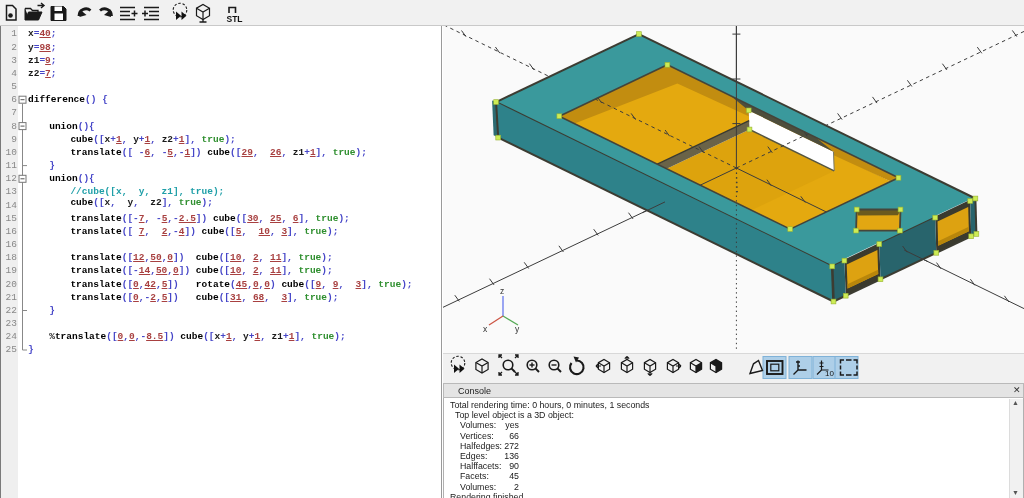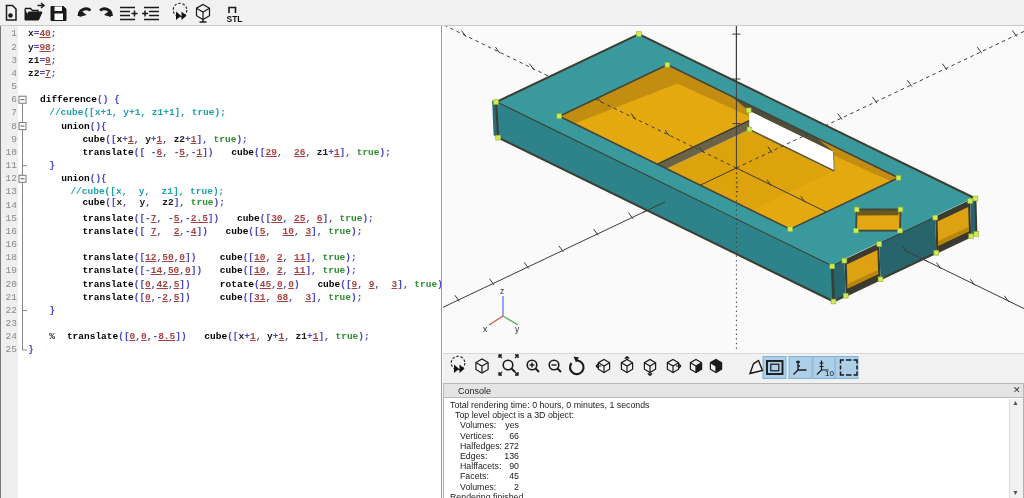--- a/index.html
+++ b/index.html
@@ -1,20 +1,20 @@
 <!DOCTYPE html>
 <html><head><meta charset="utf-8"><style>
 * { margin:0; padding:0; box-sizing:border-box; }
 html,body { width:1024px; height:498px; overflow:hidden; background:#fff; font-family:"Liberation Sans", sans-serif; }
 #topbar { position:absolute; left:0; top:0; }
 #editor { position:absolute; left:0; top:26px; width:442px; height:472px; background:#fff; border-left:1px solid #7a7a7a; border-right:1px solid #9a9a9a; }
 #gutter { position:absolute; left:0; top:0; width:17px; height:472px; background:#efefef; }
 .ln { position:absolute; width:16px; text-align:right; font:9.5px "Liberation Mono", monospace; color:#888; line-height:13.17px; }
 .cl { position:absolute; font:700 9.5px "Liberation Mono", monospace; line-height:13.17px; white-space:pre; color:#1a1a1a; }
-.cl .k { color:#000;margin-left:12px; }
+.cl .k { color:#000; }
 .cl .p { color:#4646c8; }
 .cl .n { color:#a84040;text-decoration:underline; }
 .cl .t { color:#2f8f2f; }
 .cl .c { color:#1f9fa8; }
 #viewport { position:absolute; left:443px; top:26px; width:581px; height:327px; background:#fafafa; }
 #chead { position:absolute; left:443px; top:383px; width:581px; height:15px; background:#e4e4e4; border:1px solid #b9b9b9; font-size:9px; color:#222; padding:2px 0 0 14px; }
 #cx { position:absolute; left:1013px; top:385px; font-size:9px; color:#333; }
 #console { position:absolute; left:443px; top:398px; width:581px; height:100px; background:#fff; border-left:1px solid #b0b0b0; border-right:1px solid #b0b0b0; }
 .crow { position:absolute; font-size:8.8px; color:#1a1a1a; }
 .cval { left:496px; width:23px; text-align:right; }
@@ -63,21 +63,20 @@
 <div class="ln" style="top:40.5px">2</div>
 <div class="cl" style="top:40.5px;left:27.0px"><span class="v">y</span><span class="p">=</span><span class="n">98</span><span class="p">;</span></div>
 <div class="ln" style="top:53.6px">3</div>
 <div class="cl" style="top:53.6px;left:27.0px"><span class="v">z1</span><span class="p">=</span><span class="n">9</span><span class="p">;</span></div>
 <div class="ln" style="top:66.8px">4</div>
 <div class="cl" style="top:66.8px;left:27.0px"><span class="v">z2</span><span class="p">=</span><span class="n">7</span><span class="p">;</span></div>
 <div class="ln" style="top:80.0px">5</div>
 <div class="ln" style="top:93.1px">6</div>
 <div class="cl" style="top:93.1px;left:27.0px"><span class="k">difference</span><span class="p">()</span><span class="v"> </span><span class="p">{</span></div>
 <div class="ln" style="top:106.3px">7</div>
-<div class="cl" style="top:106.3px;left:48.2px"><span class="c">//cube([x+1, y+1, z1+1], true);</span></div>
 <div class="ln" style="top:119.5px">8</div>
 <div class="cl" style="top:119.5px;left:48.2px"><span class="k">union</span><span class="p">(){</span></div>
 <div class="ln" style="top:132.7px">9</div>
 <div class="cl" style="top:132.7px;left:69.4px"><span class="k">cube</span><span class="p">([</span><span class="v">x</span><span class="p">+</span><span class="n">1</span><span class="p">, </span><span class="v">y</span><span class="p">+</span><span class="n">1</span><span class="p">, </span><span class="v">z2</span><span class="p">+</span><span class="n">1</span><span class="p">], </span><span class="t">true</span><span class="p">);</span></div>
 <div class="ln" style="top:145.8px">10</div>
 <div class="cl" style="top:145.8px;left:69.4px"><span class="k">translate</span><span class="p">([</span><span class="v"> </span><span class="p">-</span><span class="n">6</span><span class="p">, </span><span class="p">-</span><span class="n">5</span><span class="p">,</span><span class="p">-</span><span class="n">1</span><span class="p">]) </span><span class="k">cube</span><span class="p">([</span><span class="n">29</span><span class="p">,  </span><span class="n">26</span><span class="p">, </span><span class="v">z1</span><span class="p">+</span><span class="n">1</span><span class="p">], </span><span class="t">true</span><span class="p">);</span></div>
 <div class="ln" style="top:159.0px">11</div>
 <div class="cl" style="top:159.0px;left:48.2px"><span class="p">}</span></div>
 <div class="ln" style="top:172.2px">12</div>
 <div class="cl" style="top:172.2px;left:48.2px"><span class="k">union</span><span class="p">(){</span></div>

